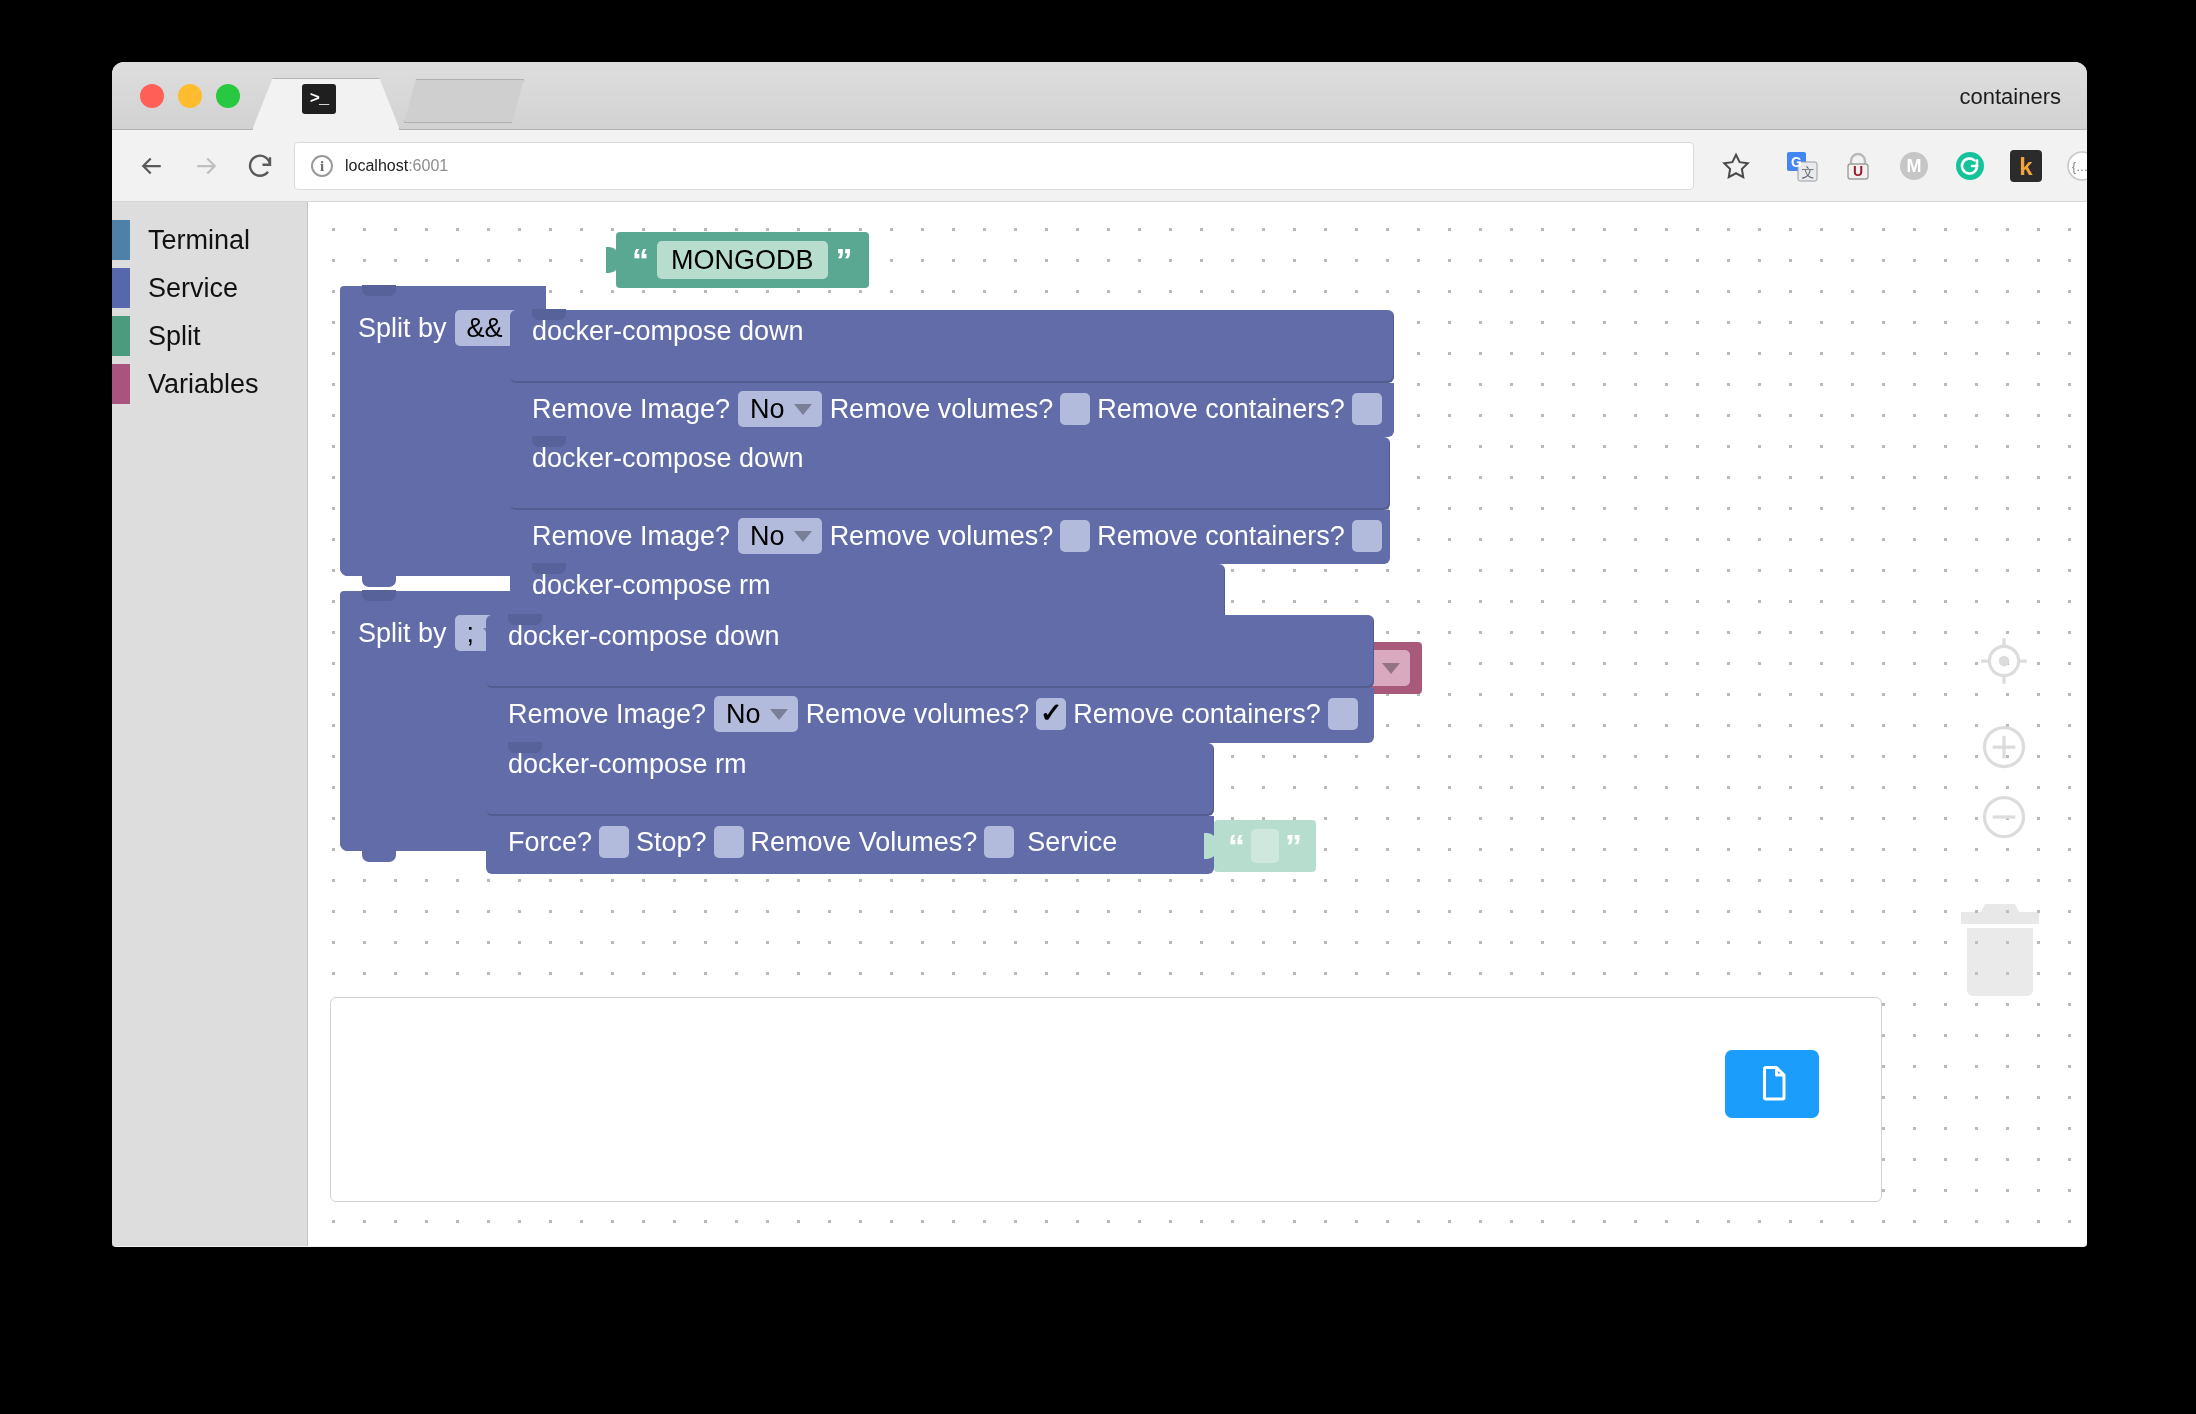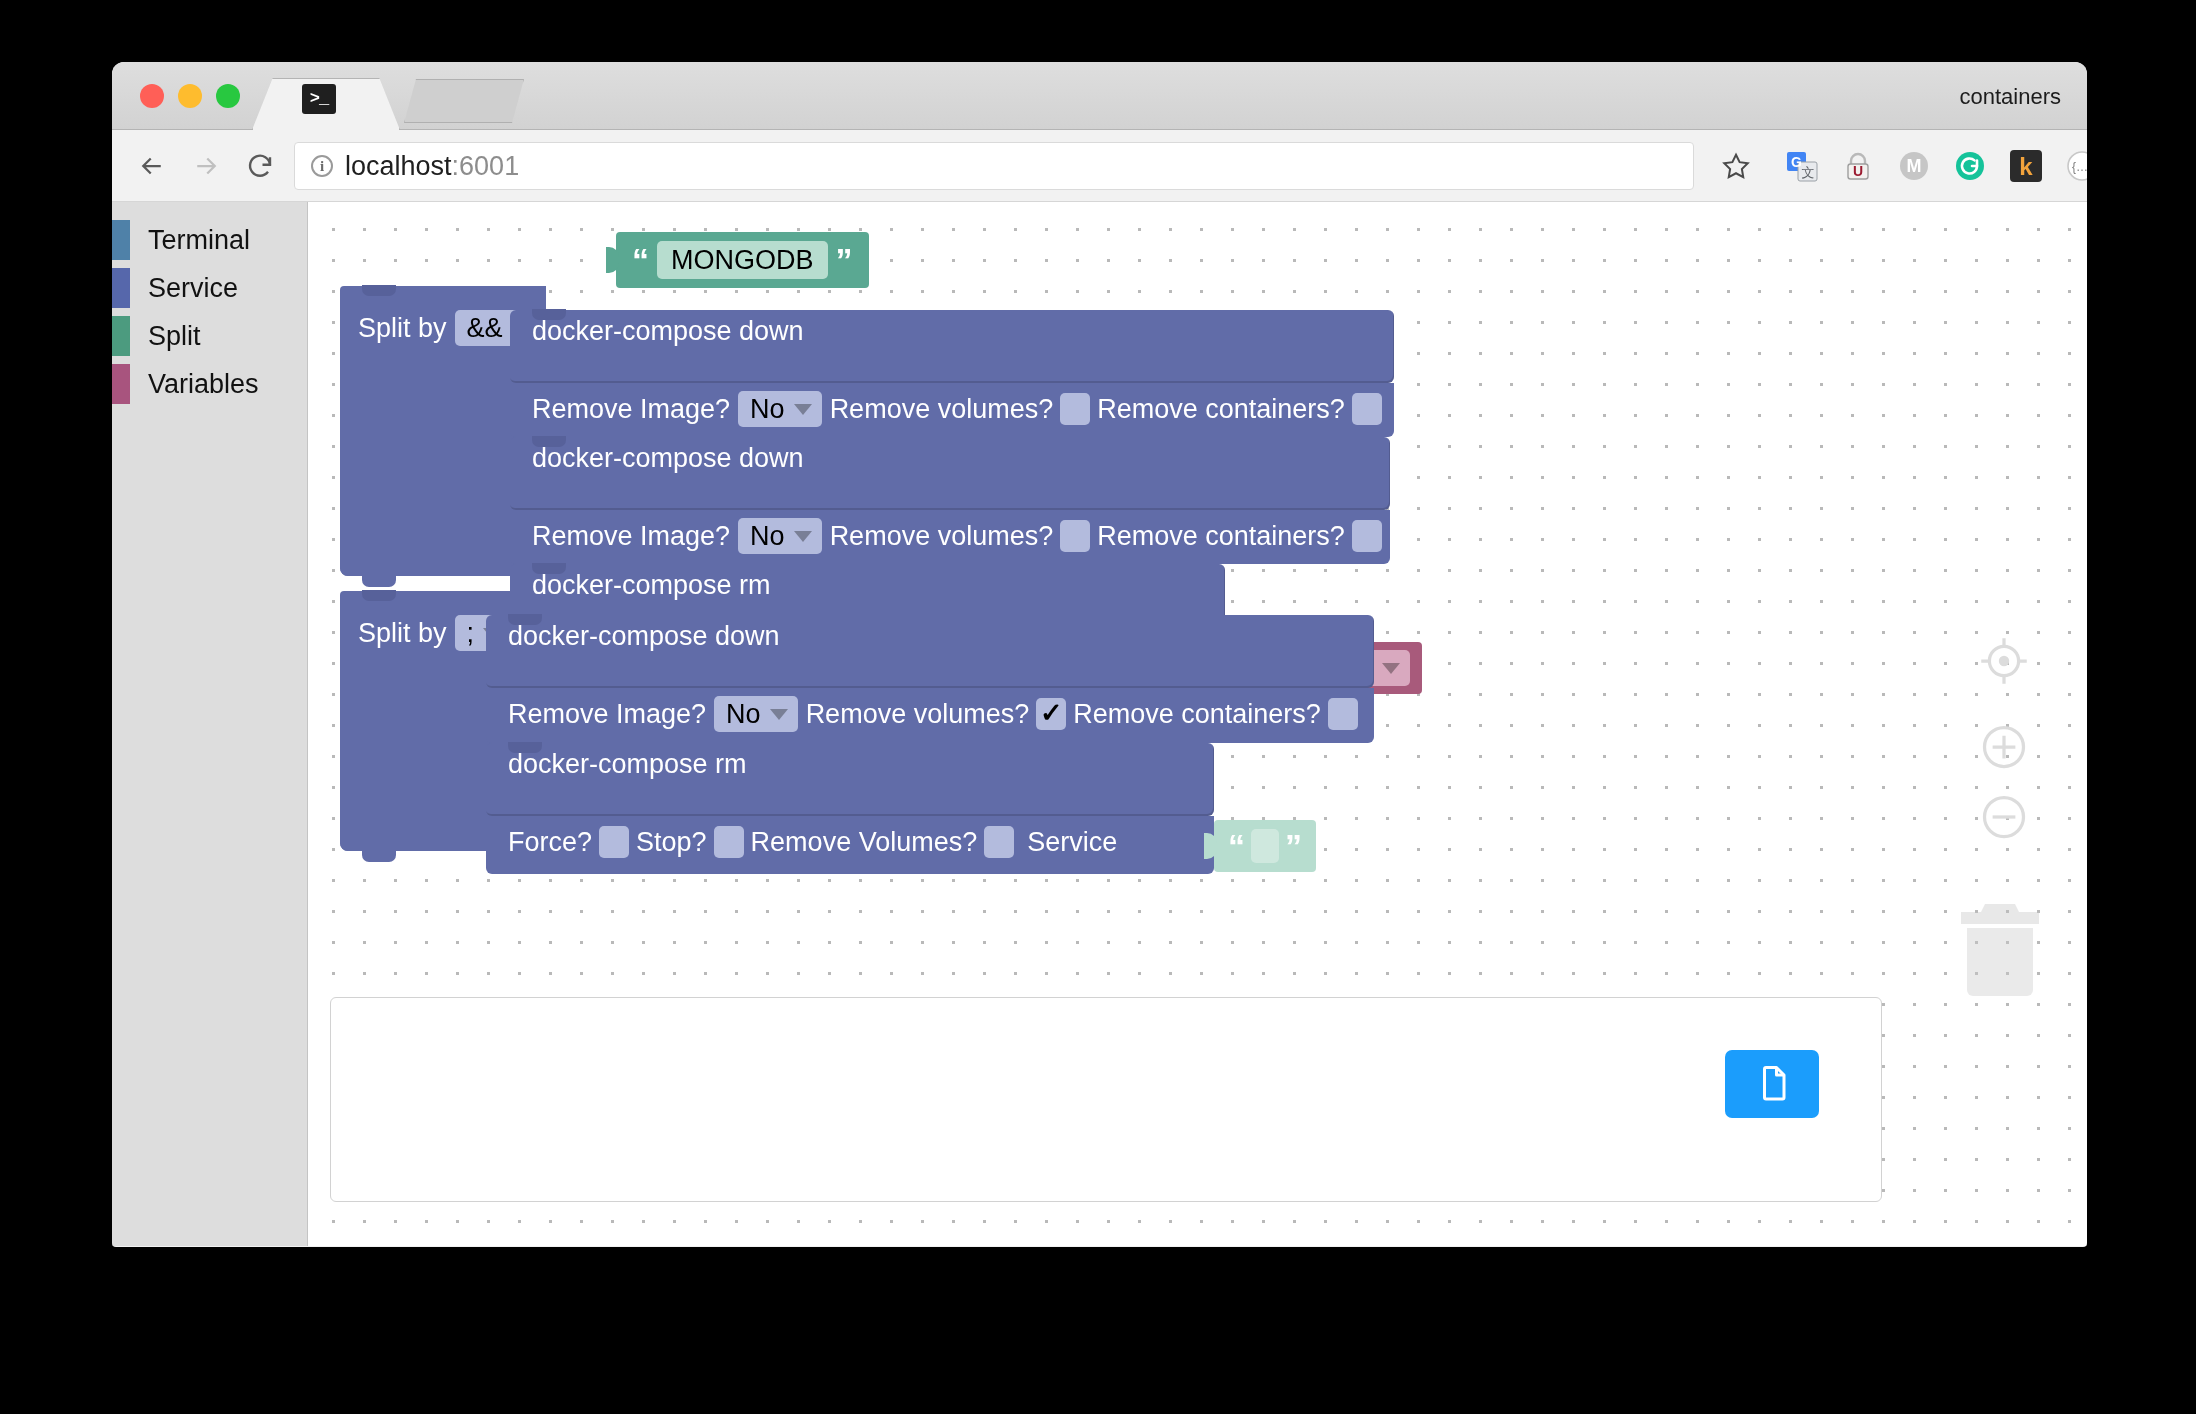--- a/index.html
+++ b/index.html
@@ -93,21 +93,21 @@
     display: flex; align-items: center;
   }
   #info-icon {
     margin-left: 16px; margin-right: 12px;
     width: 22px; height: 22px;
     border: 2px solid #9a9a9a; border-radius: 50%;
     color: #6b6b6b; font-size: 15px; font-weight: bold;
     line-height: 19px; text-align: center;
     font-family: "Liberation Serif", serif;
   }
-  #url { font-size: 27px; color: #202020; white-space: nowrap; text-align: right; }
+  #url { font-size: 16px; color: #202020; white-space: nowrap; text-align: right; }
   #url .port { color: #8d8d8d; }
 
   #star-btn {
     position: absolute; left: 1602px; top: 14px;
     width: 44px; height: 44px;
     display: flex; align-items: center; justify-content: center;
   }
 
   .ext { position: absolute; top: 18px; width: 36px; height: 36px; }
   #ext-translate { left: 1672px; }

